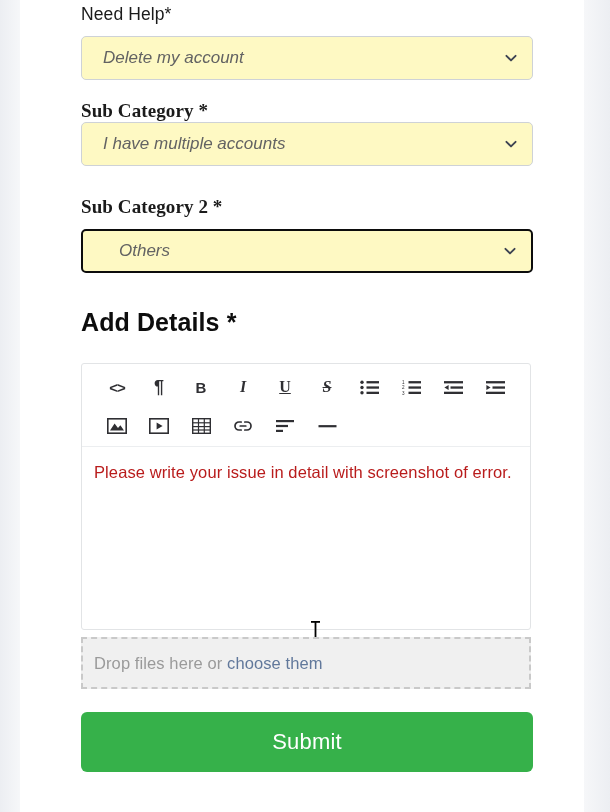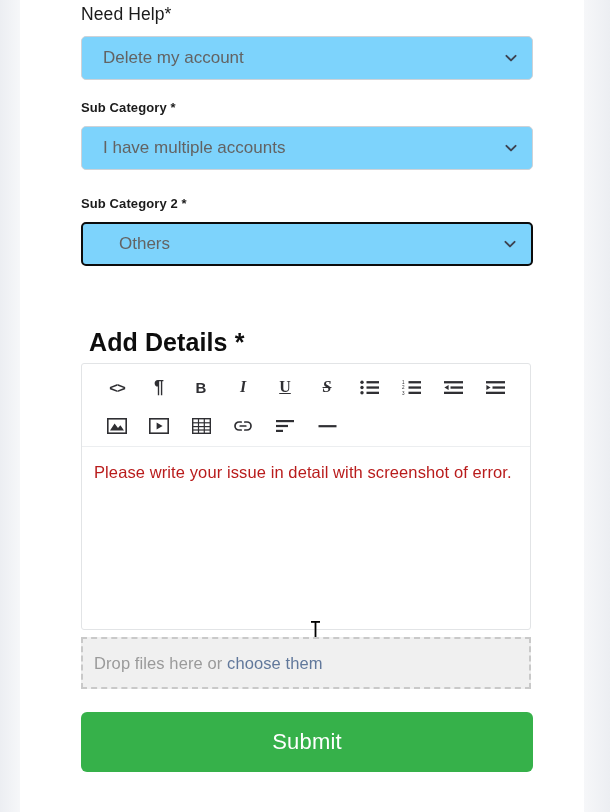--- a/index.html
+++ b/index.html
@@ -54,30 +54,31 @@
 
   .field { position: absolute; left: 0; width: 452px; }
 
   .label {
     display: block;
     color: #1b1b1b;
     letter-spacing: .1px;
     white-space: nowrap;
   }
   .label.regular { font-size: 17.5px; font-weight: 400; }
-  .label.bold    { font-size: 13px; font-weight: 700; }
+  .label.bold    { font-size: 19px; font-weight: 700; font-family: Liberation Serif, serif; }
 
   .select-wrap {
     position: relative;
     width: 452px;
     height: 44px;
     box-sizing: border-box;
-    background: #7dd3fc;
+    background: #fef9c3;
     border: 1px solid #ced2d7;
     border-radius: 5px;
+    font-style: italic;
   }
   .select-wrap.focused {
     border: 2px solid #0c0c0c;
   }
   .select-value {
     position: absolute;
     left: 21px;
     top: 0;
     right: 40px;
     height: 100%;
@@ -239,21 +240,21 @@
           <span class="chev">
             <svg viewBox="0 0 14 14" width="14" height="14" aria-hidden="true">
               <path d="M2.4 4.8 L7 9.4 L11.6 4.8" fill="none" stroke="#3d4352" stroke-width="1.9" stroke-linecap="round" stroke-linejoin="round"></path>
             </svg>
           </span>
         </div>
       </div>
 
       <div class="field" style="top:100px;">
         <span class="label bold">Sub Category *</span>
-        <div class="select-wrap" style="margin-top:11px;">
+        <div class="select-wrap" style="">
           <span class="select-value">I have multiple accounts</span>
           <span class="chev">
             <svg viewBox="0 0 14 14" width="14" height="14" aria-hidden="true">
               <path d="M2.4 4.8 L7 9.4 L11.6 4.8" fill="none" stroke="#3d4352" stroke-width="1.9" stroke-linecap="round" stroke-linejoin="round"></path>
             </svg>
           </span>
         </div>
       </div>
 
       <div class="field" style="top:196px;">
@@ -261,21 +262,21 @@
         <div class="select-wrap focused" style="margin-top:11px;">
           <span class="select-value">Others</span>
           <span class="chev">
             <svg viewBox="0 0 14 14" width="14" height="14" aria-hidden="true">
               <path d="M2.4 4.8 L7 9.4 L11.6 4.8" fill="none" stroke="#3d4352" stroke-width="1.9" stroke-linecap="round" stroke-linejoin="round"></path>
             </svg>
           </span>
         </div>
       </div>
 
-      <div class="heading" style="top:328px;margin-left:8px;">Add Details *</div>
+      <div class="heading" style="top:308px;">Add Details *</div>
 
       <div id="editor">
 
         <div id="toolbar">
 
           <div class="tb-row row1">
 
             <div class="tb-btn">
               <span class="tb-glyph code">&lt;&gt;</span>
             </div>

